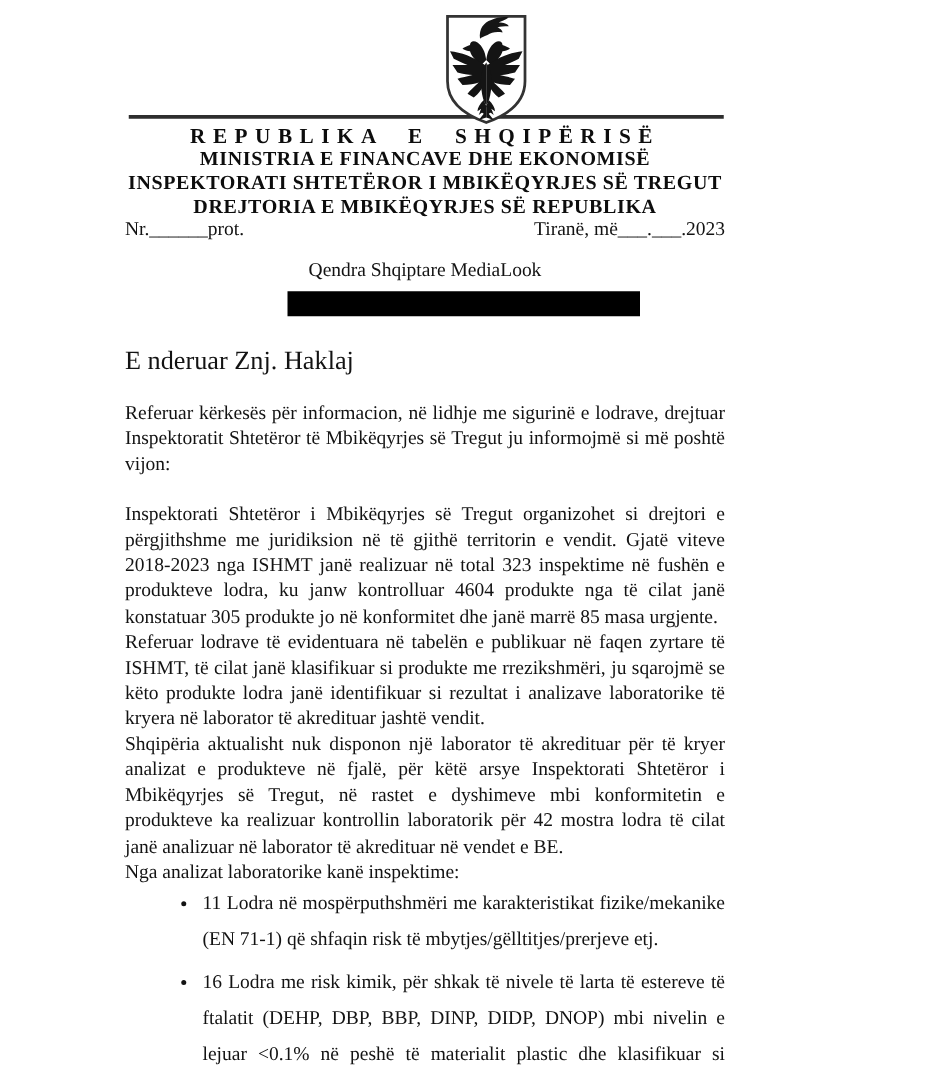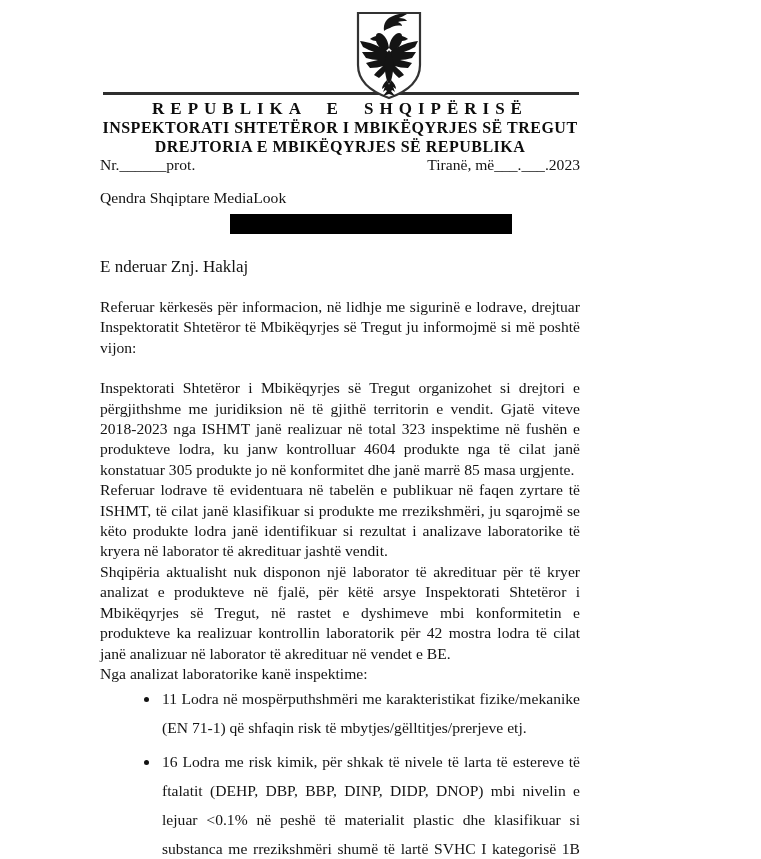--- a/index.html
+++ b/index.html
@@ -12,23 +12,23 @@
   
   .rule { position:absolute; top:92px; left:103px; right:93px; border-top:3px solid #2e2e2e; }
   .crest { position:absolute; top:8px; left:352px; width:74px; height:92px; }
   .org { padding-top:99px; text-align:center; font-weight:bold; color:#0d0d0d; }
   .org-country { font-size:17px; letter-spacing:6px; word-spacing:10px; line-height:19px; }
   .org-line { font-size:16px; letter-spacing:0.5px; line-height:19px; }
 
   .refline { display:flex; justify-content:space-between; font-size:15.6px; }
 
   .subject { margin:52px 0 0; font-weight:bold; font-size:15.8px; }
-  .recipient { margin:15px 0 0; font-size:15.6px; }
+  .recipient { margin:15px 0 0; text-align:center; font-size:15.6px; }
   .redaction { width:282px; height:20px; background:#000; margin:7px 0 0 130px; }
-  .salutation { margin:23px 0 0; font-size:17px; }
+  .salutation { margin:23px 0 0; font-size:21px; }
 
   p.body { margin:0; font-size:15.6px; line-height:20.4px; text-align:justify; }
   p.body.gap { margin-top:20px; }
 
   ul.findings { margin:0; padding:0 0 0 60px; }
   ul.findings li { font-size:15.6px; line-height:29px; text-align:justify; margin:0 0 5px; padding-left:2px; }
 </style>
 </head>
 <body>
 
@@ -46,20 +46,21 @@
         <path d="M36,42 C40,48 41,56 40,63 C39,70 38,74 36,76 Z"></path>
         <path d="M38,72 C41,75 43,78 43,81 L40,79 L42,84 L38,81 L36,77 Z"></path>
         <path d="M36,76 L41,81 L38,83 L42,88 L36,86 Z"></path>
       </g>
       <use href="#eagle-half" transform="translate(72,0) scale(-1,1)"></use>
     </g>
   </svg>
 
   <div class="org">
     <div class="org-country">REPUBLIKA E SHQIPËRISË</div>
+    <div class="org-line">MINISTRIA E FINANCAVE DHE EKONOMISË</div>
     <div class="org-line">INSPEKTORATI SHTETËROR I MBIKËQYRJES SË TREGUT</div>
     <div class="org-line">DREJTORIA E MBIKËQYRJES SË REPUBLIKA</div>
   </div>
 
   <div class="refline">
     <span>Nr.______prot.</span>
     <span>Tiranë, më___.___.2023</span>
   </div>
 
 

